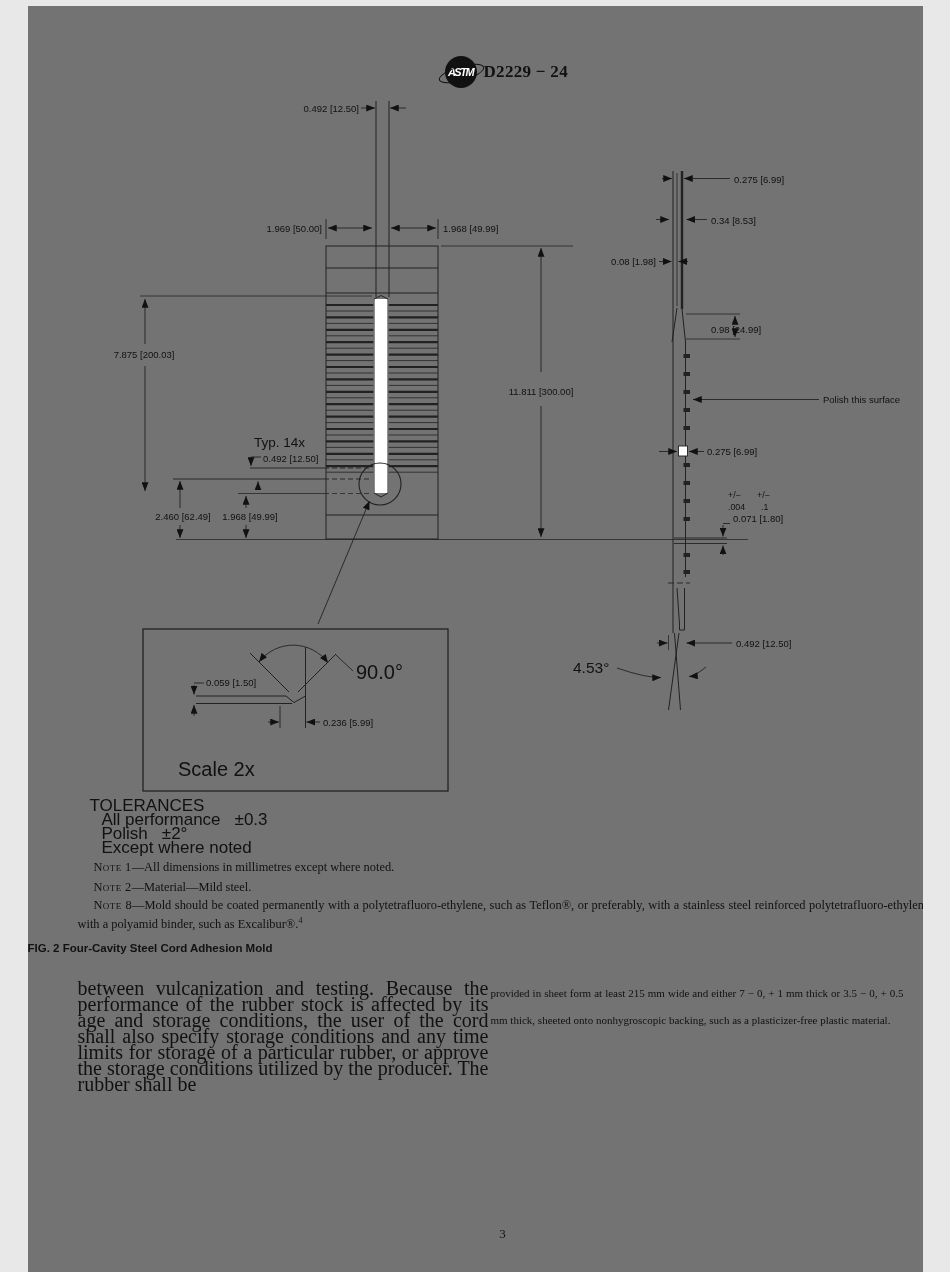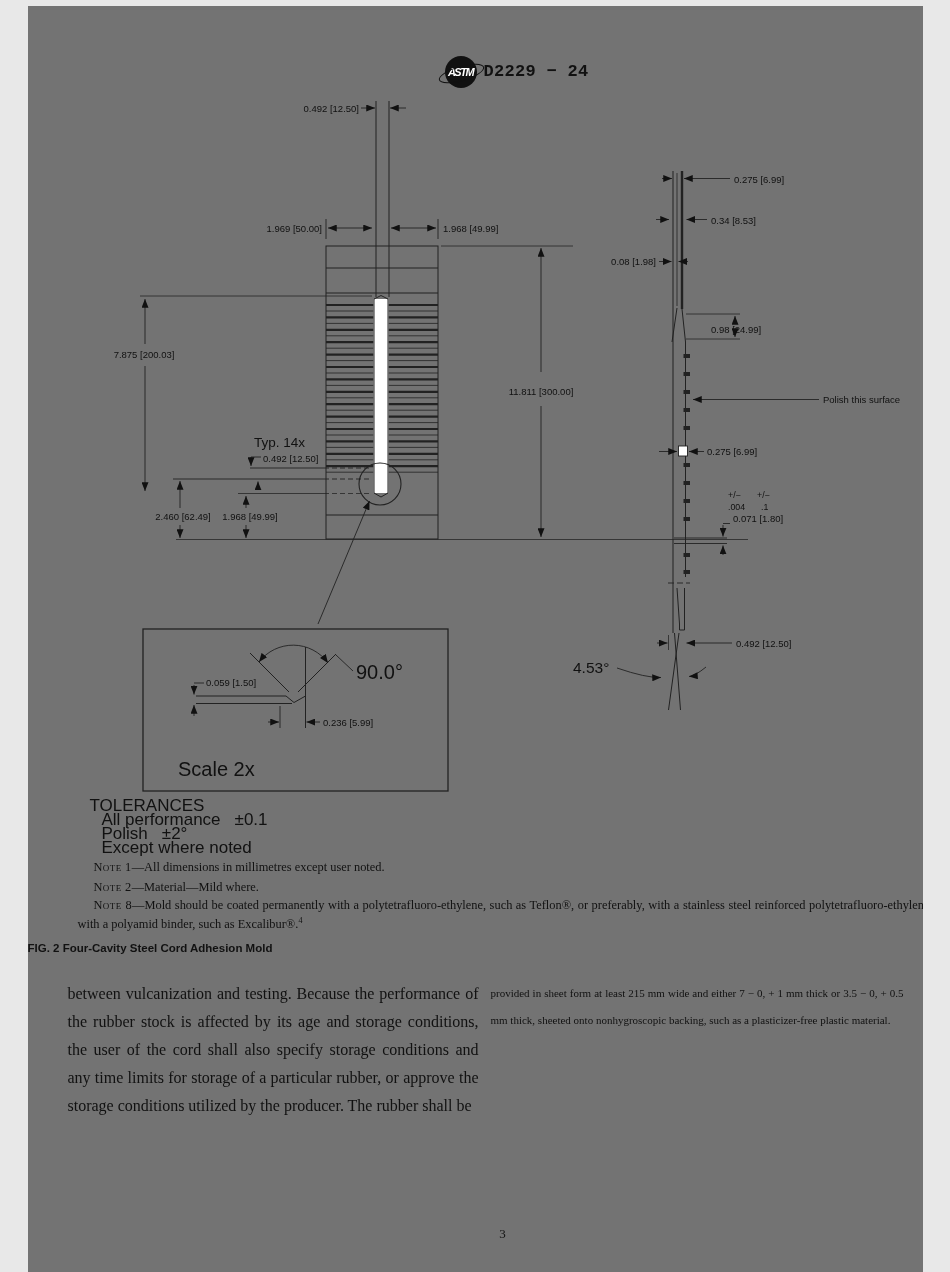--- a/index.html
+++ b/index.html
@@ -1,18 +1,18 @@
 <!DOCTYPE html>
 <html><head>
 <meta charset="utf-8">
 <style>
   html,body{margin:0;padding:0;background:#e8e8e8}
   .page{position:relative;width:895px;height:1272px;background:#737373;margin:6px auto;
         font-family:"Liberation Serif",serif;color:#111;overflow:hidden}
-  .hdr-title{position:absolute;left:456px;top:56px;font-family:Liberation Mono, monospace;
+  .hdr-title{position:absolute;left:456px;top:56px;font-family:Liberation Serif, serif;
         font-weight:bold;font-size:17px;letter-spacing:.3px}
   .logo{position:absolute;left:412px;top:48px;width:42px;height:40px}
   .logo-disc{position:absolute;left:5px;top:2px;width:32px;height:32px;background:#111;border-radius:50%;
         color:#fff;display:flex;align-items:center;justify-content:center;
         font-family:"Liberation Sans",sans-serif;font-weight:bold;font-style:italic;
         font-size:11px;letter-spacing:-1.5px;overflow:hidden}
   .logo-orbit{position:absolute;left:-2px;top:12px;width:45px;height:13px;border:1.4px solid #111;
         border-radius:50%;transform:rotate(-16deg)}
   svg.fig{position:absolute;left:0;top:0}
   svg.fig text{font-family:"Liberation Sans",sans-serif;font-size:9.5px;fill:#111;stroke:none}
@@ -23,22 +23,22 @@
   .tol{position:absolute;left:62px;top:793px;font-family:"Liberation Sans",sans-serif;
        font-size:17px;line-height:14px}
   .tol .ind{padding-left:12px}
   .tol .val{margin-left:14px}
   .notes{position:absolute;left:50px;top:850px;width:852px;font-size:12.4px;line-height:16.2px}
   .note{margin:0 0 1px 0;text-indent:16px;text-align:justify}
   .note-label{font-variant:small-caps;letter-spacing:.4px}
   .note sup{font-size:8px}
   .caption{position:absolute;left:0;top:936px;width:950px;
        font-family:"Liberation Sans",sans-serif;font-weight:bold;font-size:11.5px}
-  .col-left{position:absolute;left:40px;top:974px;width:411px;text-align:justify;
-       font-size:16px;line-height:28px}
+  .col-left{position:absolute;left:50px;top:974px;width:411px;text-align:justify;
+       font-size:20px;line-height:16px}
   .col-right{position:absolute;left:463px;top:974px;width:413px;text-align:justify;
        font-size:11px;line-height:27px}
   .pagenum{position:absolute;left:0;top:1220px;width:950px;text-align:center;font-size:13px}
 </style>
 </head>
 <body>
 
 <div class="page">
 
   <div class="logo">
@@ -244,28 +244,28 @@
     <text class="sm" x="729" y="492">+/−</text>
     <text class="sm" x="700" y="504">.004</text>
     <text class="sm" x="733" y="504">.1</text>
     <text x="705" y="516">0.071 [1.80]</text>
     <text x="708" y="641">0.492 [12.50]</text>
     <text class="ang" x="545" y="667">4.53°</text>
   </svg>
 
   <div class="tol">
     <div>TOLERANCES</div>
-    <div class="ind"><span>All performance</span><span class="val">±0.1</span></div>
+    <div class="ind"><span>All performance</span><span class="val">±0.3</span></div>
     <div class="ind"><span>Polish</span><span class="val">±2°</span></div>
     <div class="ind">Except where noted</div>
   </div>
 
   <div class="notes">
-    <p class="note"><span class="note-label">Note 1</span><span>—All dimensions in millimetres except user noted.</span><sup></sup></p>
-    <p class="note"><span class="note-label">Note 2</span><span>—Material—Mild where.</span><sup></sup></p>
+    <p class="note"><span class="note-label">Note 1</span><span>—All dimensions in millimetres except where noted.</span><sup></sup></p>
+    <p class="note"><span class="note-label">Note 2</span><span>—Material—Mild steel.</span><sup></sup></p>
     <p class="note"><span class="note-label">Note 8</span><span>—Mold should be coated permanently with a polytetrafluoro-ethylene, such as Teflon®, or preferably, with a stainless steel reinforced polytetrafluoro-ethylene with a polyamid binder, such as Excalibur®.</span><sup>4</sup></p>
   </div>
 
   <div class="caption">FIG. 2 Four-Cavity Steel Cord Adhesion Mold</div>
 
   <div class="col-left">between vulcanization and testing. Because the performance of the rubber stock is affected by its age and storage conditions, the user of the cord shall also specify storage conditions and any time limits for storage of a particular rubber, or approve the storage conditions utilized by the producer. The rubber shall be</div>
   <div class="col-right">provided in sheet form at least 215 mm wide and either 7 − 0, + 1 mm thick or 3.5 − 0, + 0.5 mm thick, sheeted onto nonhygroscopic backing, such as a plasticizer-free plastic material.</div>
 
   <div class="pagenum">3</div>
 </div>

